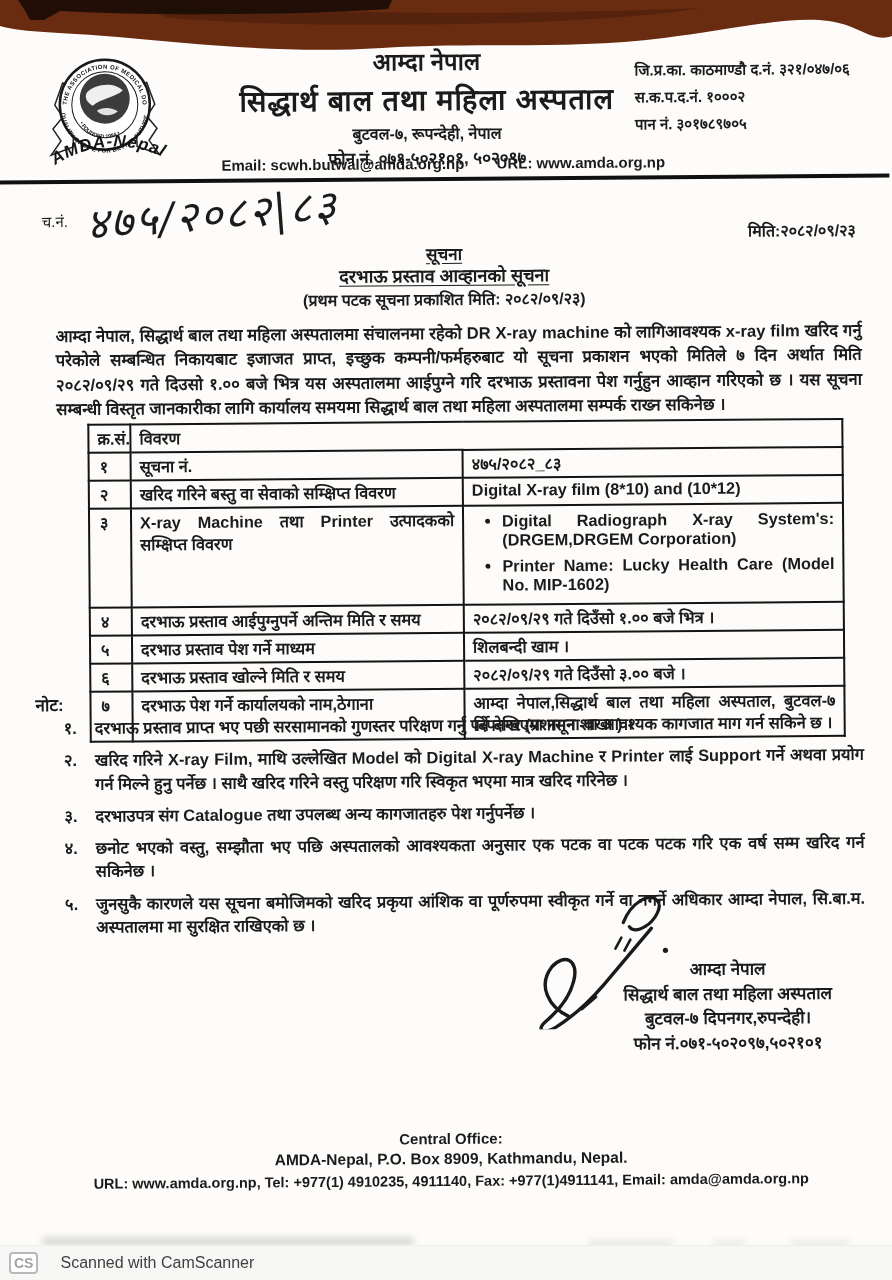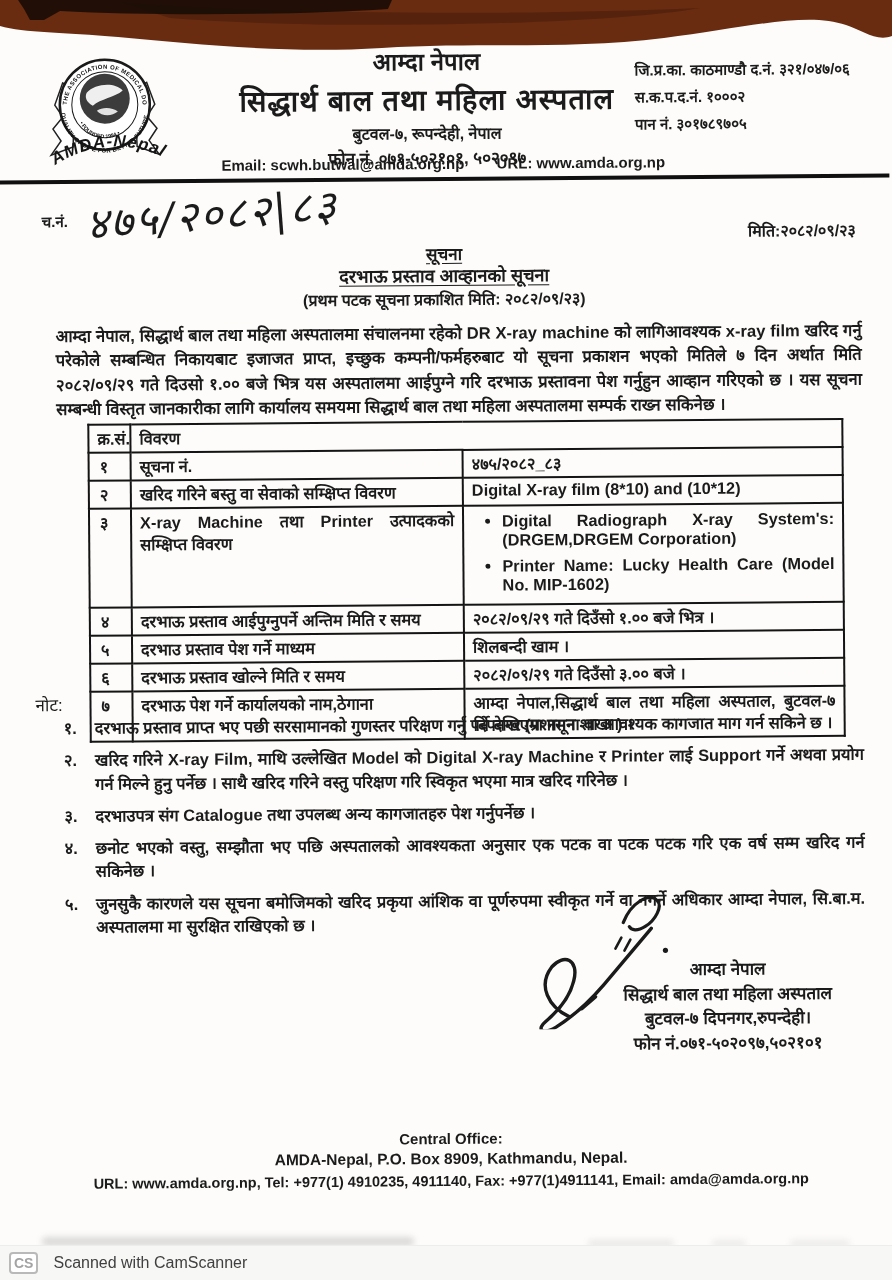--- a/index.html
+++ b/index.html
@@ -8,42 +8,42 @@
     position:relative;width:892px;height:1280px;overflow:hidden;
     background:#fdfcfa;color:#1b1b1b;
     font-family:"Liberation Sans","DejaVu Sans",sans-serif;
   }
   .abs{position:absolute;}
   
   #top-edge{position:absolute;top:0;left:0;z-index:5;pointer-events:none;}
   .blur-streak{position:absolute;background:#8a8a8a;opacity:.30;filter:blur(3px);border-radius:4px;z-index:6;}
   #cam-bar{
     position:absolute;left:0;bottom:0;width:100%;height:35px;background:#f7f7f6;
-    border-top:1px solid #ededec;display:flex;align-items:center;gap:15px;
+    border-top:1px solid #ededec;display:flex;align-items:center;gap:22px;
     padding-left:9px;box-sizing:border-box;z-index:7;
   }
   #cs-badge{
     display:inline-block;border:2px solid #b9b9b9;border-radius:4px;color:#a3a3a3;
     font-weight:bold;font-size:14px;line-height:16px;padding:1px 3px;background:#fff;
   }
   #cs-label{color:#404040;font-size:16px;}
   
   #paper{position:absolute;inset:0;transform:rotate(-0.45deg);transform-origin:50% 40%;z-index:2;}
   
   #lh-center{left:180px;top:44px;width:500px;text-align:center;}
   .org-np{font-size:24px;font-weight:bold;}
   .hosp-np{font-size:29px;font-weight:bold;margin-top:2px;letter-spacing:1px;}
   .addr-np{font-size:16px;font-weight:bold;margin-top:4px;}
   .phone-np{font-size:17px;font-weight:bold;margin-top:2px;}
   #email-line{left:0;top:155px;width:100%;text-align:center;font-size:15px;font-weight:bold;}
   #email-line span{margin:0 14px;}
   #lh-right{left:638px;top:58px;width:252px;font-size:15px;font-weight:bold;line-height:27px;}
   #head-rule{left:0;top:177px;width:100%;height:4px;background:#101010;}
   
-  #ref-label{left:44px;top:208px;font-size:15px;font-weight:bold;}
+  #ref-label{left:44px;top:208px;font-size:15px;font-weight:normal;}
   #ref-hand{
     left:88px;top:182px;font-size:43px;font-weight:normal;font-style:italic;
     font-family:"DejaVu Serif","Liberation Serif",serif;
     transform:rotate(-4deg);letter-spacing:2px;white-space:nowrap;
   }
   #date-line{top:222px;right:34px;font-size:16px;font-weight:bold;}
   
   .ctr{left:0;width:100%;text-align:center;}
   #title1{top:242px;font-size:17px;font-weight:bold;text-decoration:underline;text-underline-offset:3px;}
   #title2{top:263px;font-size:18px;font-weight:bold;text-decoration:underline;text-underline-offset:3px;}
@@ -60,21 +60,21 @@
   }
   #notice-table td{border:2px solid #141414;padding:2px 8px;vertical-align:top;}
   #notice-table .h-sn{font-weight:bold;}
   #notice-table .h-desc{font-weight:bold;}
   #notice-table td.c-sn{text-align:left;padding-left:10px;}
   #notice-table td.c-label{text-align:justify;}
   #notice-table td.c-value{text-align:justify;}
   #notice-table ul{margin:3px 0 3px 30px;padding:0;}
   #notice-table li{margin-bottom:7px;text-align:justify;}
   
-  #notes-head{left:34px;top:690px;font-size:17px;font-weight:normal;}
+  #notes-head{left:34px;top:690px;font-size:17px;font-weight:bold;}
   #notes-list{left:62px;top:714px;width:800px;}
   .note-item{display:flex;gap:15px;margin-bottom:8.5px;font-size:16.4px;line-height:23.6px;font-weight:600;}
   .note-num{flex:0 0 16px;}
   .note-text{flex:1;text-align:justify;}
   
   #sig-svg{left:520px;top:890px;}
   #sig-block{left:556px;top:960px;width:336px;text-align:center;font-size:17px;font-weight:600;line-height:24.5px;}
   
   #footer{left:0;top:1130px;width:100%;text-align:center;font-weight:bold;}
   #footer .f1{font-size:15px;}

